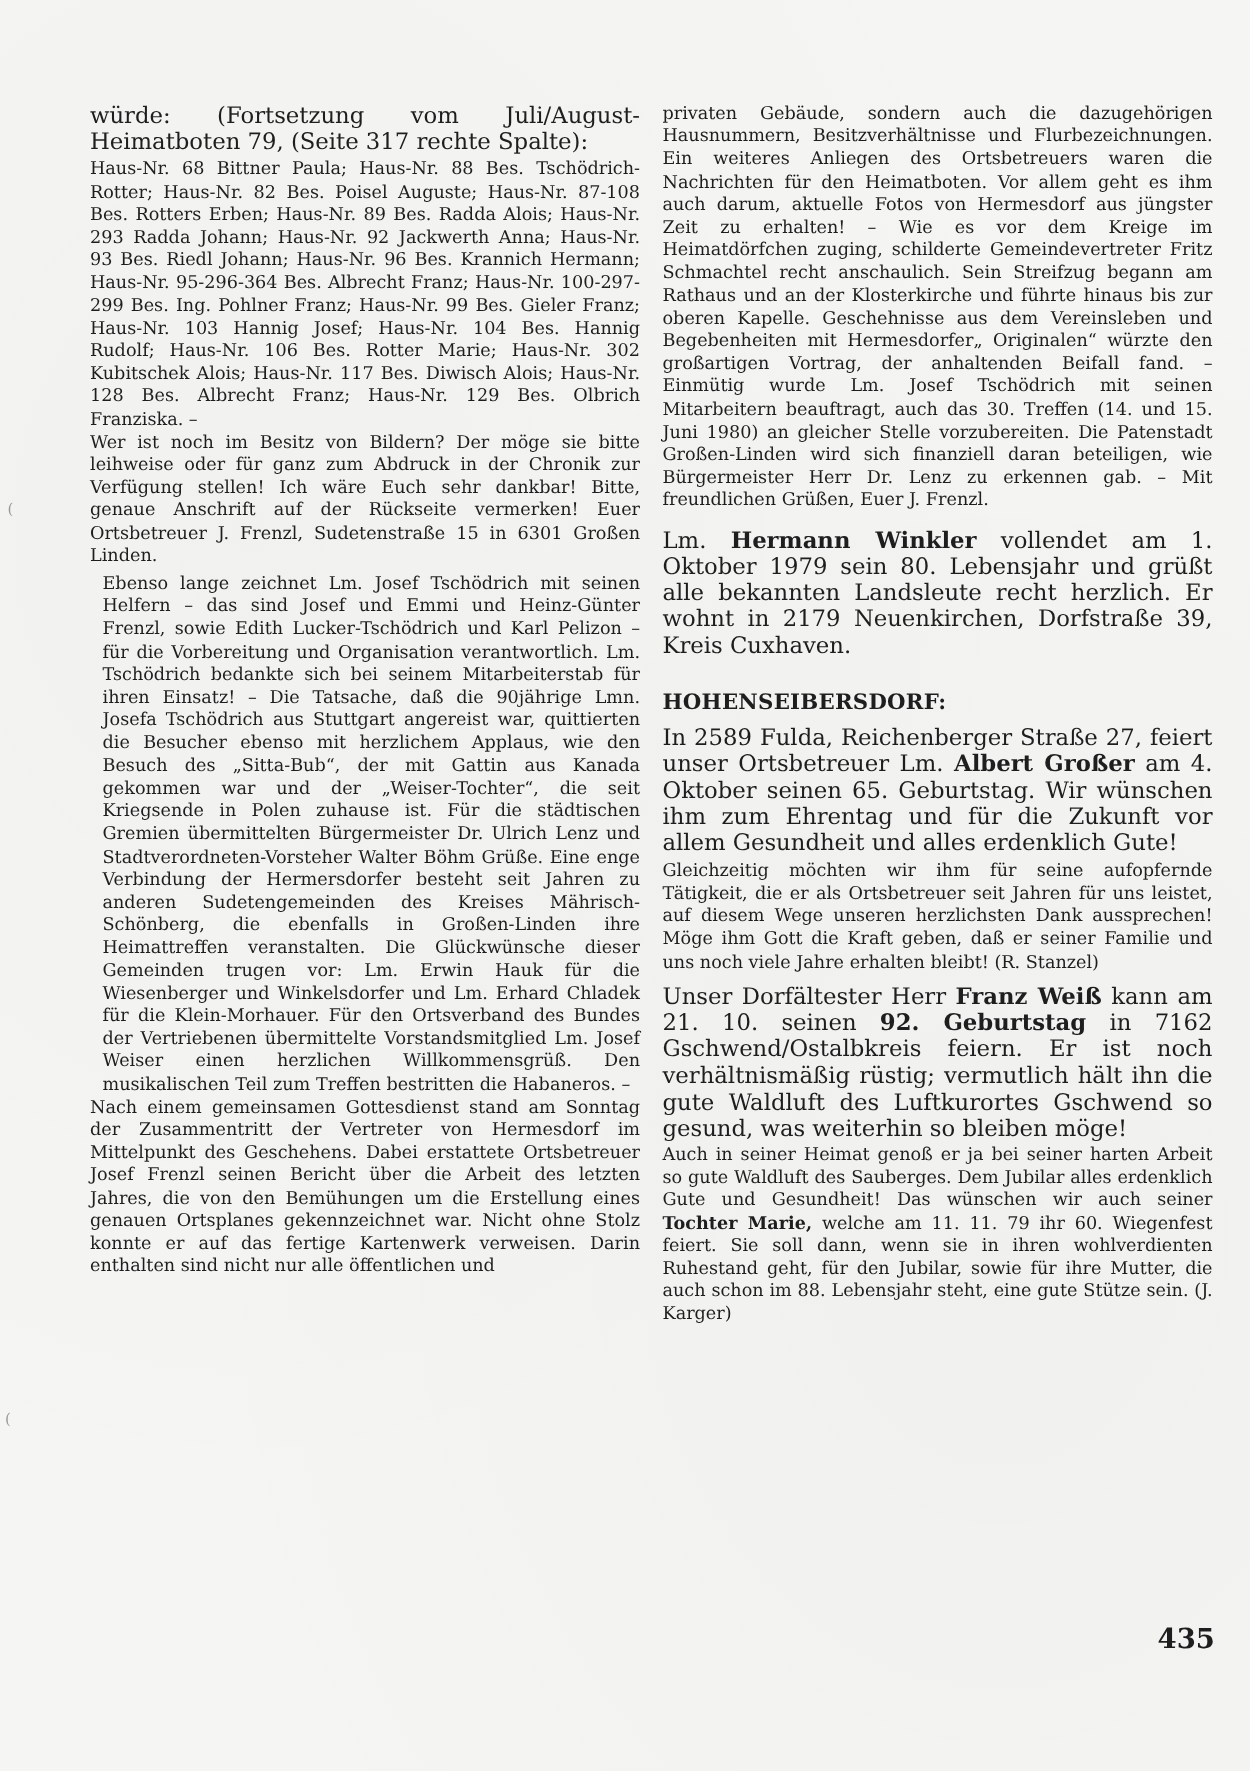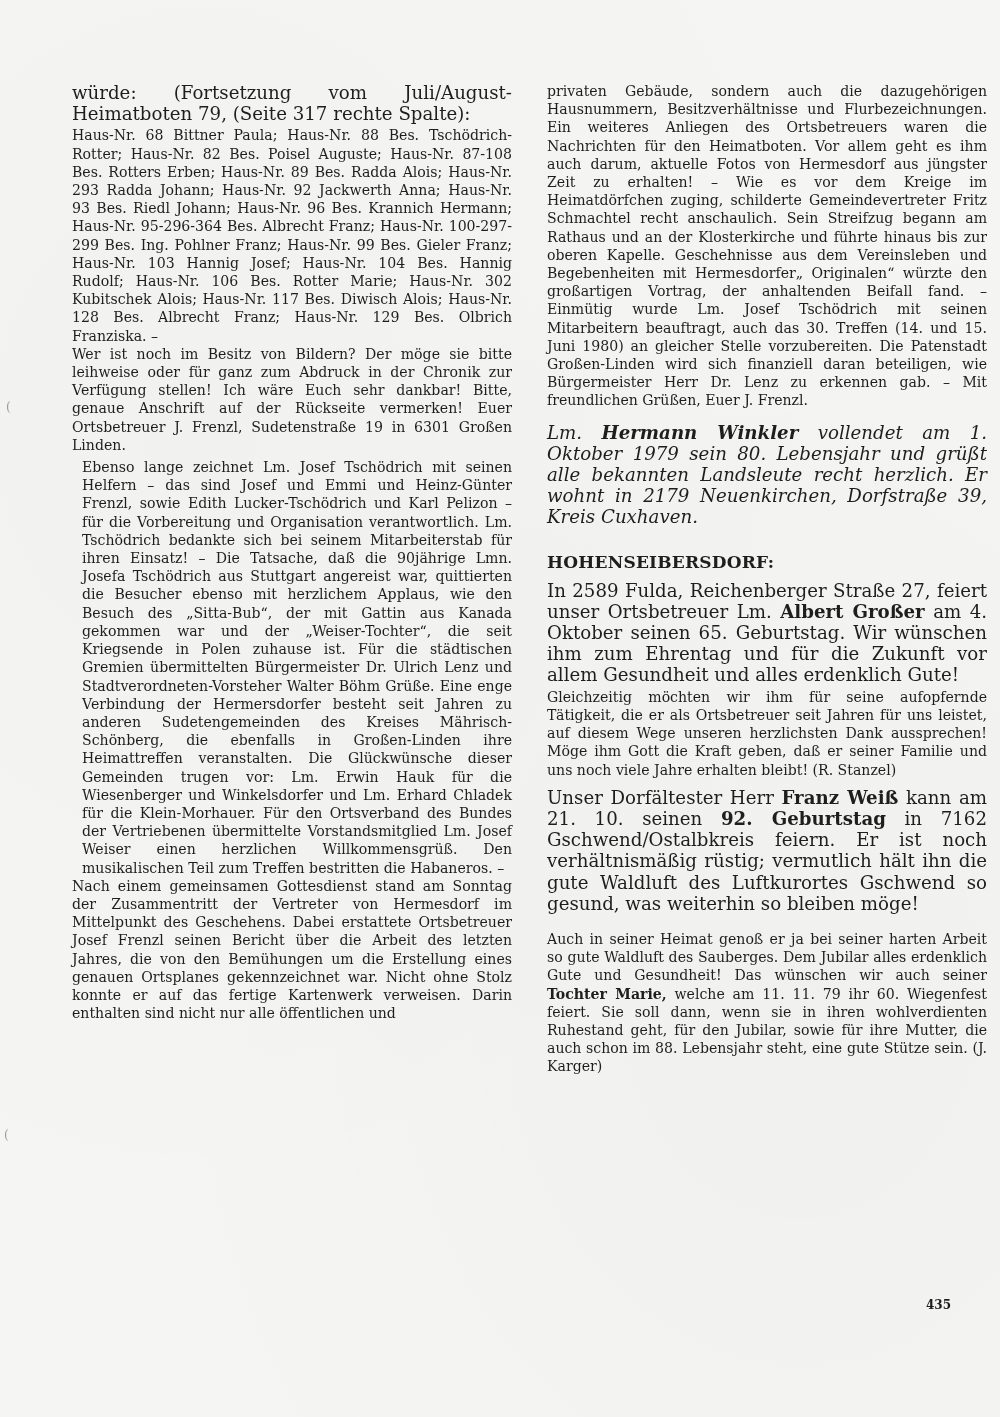--- a/index.html
+++ b/index.html
@@ -22,21 +22,21 @@
       background:
         radial-gradient(ellipse at 20% 30%, rgba(0,0,0,0.015), transparent 60%),
         radial-gradient(ellipse at 80% 70%, rgba(0,0,0,0.02), transparent 60%),
         #f5f5f3;
     }
     .col {
       position: absolute;
       top: 82px;
     }
     .col-left { left: 72px; width: 440px; }
-    .col-right { left: 547px; width: 440px; }
+    .col-right { left: 530px; width: 440px; }
 
     .p {
       margin: 0;
       text-align: justify;
       hyphens: manual;
     }
     .lg {
       font-size: 18.2px;
       line-height: 21.2px;
     }
@@ -57,50 +57,50 @@
     
     #left-intro { margin-top: 0; }
     #left-list { margin-top: 2px; }
     #left-appeal { margin-top: 0; }
     #treffen-lead { margin-top: 26px; }
     #treffen-body { margin-top: 4px; margin-left: 10px; }
     #treffen-body2 { margin-top: 0; }
 
     #right-cont { margin-top: 0; }
     #hf-heading { margin-top: 18px; }
-    #hf-body { margin-top: 12px; font-style: italic; }
+    #hf-body { margin-top: 12px; }
     #hs-heading { margin-top: 24px; }
     #hs-body { margin-top: 8px; }
     #hs-body2 { margin-top: 2px; }
     #weiss-lead { margin-top: 8px; }
-    #weiss-body { margin-top: 16px; }
+    #weiss-body { margin-top: 1px; }
     #weiser-lead { margin-top: 8px; }
 
     .page-number {
       position: absolute;
       left: 926px;
       top: 1298px;
-      font-size: 12px;
+      font-size: 22px;
       font-weight: bold;
     }
     .margin-mark {
       position: absolute;
       color: #9a9a9a;
       font-size: 12px;
     }
   </style>
 </head>
 <body>
 
 <div class="page">
 
   <div class="col col-left">
     <p id="left-intro" class="p lg">würde: (Fortsetzung vom Juli/August-Heimatboten 79, (Seite 317 rechte Spalte):</p>
     <p id="left-list" class="p sm">Haus-Nr. 68 Bittner Paula; Haus-Nr. 88 Bes. Tschödrich-Rotter; Haus-Nr. 82 Bes. Poisel Auguste; Haus-Nr. 87-108 Bes. Rotters Erben; Haus-Nr. 89 Bes. Radda Alois; Haus-Nr. 293 Radda Johann; Haus-Nr. 92 Jackwerth Anna; Haus-Nr. 93 Bes. Riedl Johann; Haus-Nr. 96 Bes. Krannich Hermann; Haus-Nr. 95-296-364 Bes. Albrecht Franz; Haus-Nr. 100-297-299 Bes. Ing. Pohlner Franz; Haus-Nr. 99 Bes. Gieler Franz; Haus-Nr. 103 Hannig Josef; Haus-Nr. 104 Bes. Hannig Rudolf; Haus-Nr. 106 Bes. Rotter Marie; Haus-Nr. 302 Kubitschek Alois; Haus-Nr. 117 Bes. Diwisch Alois; Haus-Nr. 128 Bes. Albrecht Franz; Haus-Nr. 129 Bes. Olbrich Franziska. –</p>
-    <p id="left-appeal" class="p sm">Wer ist noch im Besitz von Bildern? Der möge sie bitte leihweise oder für ganz zum Abdruck in der Chronik zur Verfügung stellen! Ich wäre Euch sehr dankbar! Bitte, genaue Anschrift auf der Rückseite vermerken! Euer Ortsbetreuer J. Frenzl, Sudetenstraße 19 in 6301 Großen Linden.</p>
+    <p id="left-appeal" class="p sm">Wer ist noch im Besitz von Bildern? Der möge sie bitte leihweise oder für ganz zum Abdruck in der Chronik zur Verfügung stellen! Ich wäre Euch sehr dankbar! Bitte, genaue Anschrift auf der Rückseite vermerken! Euer Ortsbetreuer J. Frenzl, Sudetenstraße 15 in 6301 Großen Linden.</p>
 
     <p id="treffen-body" class="p sm">Ebenso lange zeichnet Lm. Josef Tschödrich mit seinen Helfern – das sind Josef und Emmi und Heinz-Günter Frenzl, sowie Edith Lucker-Tschödrich und Karl Pelizon – für die Vorbereitung und Organisation verantwortlich. Lm. Tschödrich bedankte sich bei seinem Mitarbeiterstab für ihren Einsatz! – Die Tatsache, daß die 90jährige Lmn. Josefa Tschödrich aus Stuttgart angereist war, quittierten die Besucher ebenso mit herzlichem Applaus, wie den Besuch des „Sitta-Bub“, der mit Gattin aus Kanada gekommen war und der „Weiser-Tochter“, die seit Kriegsende in Polen zuhause ist. Für die städtischen Gremien übermittelten Bürgermeister Dr. Ulrich Lenz und Stadtverordneten-Vorsteher Walter Böhm Grüße. Eine enge Verbindung der Hermersdorfer besteht seit Jahren zu anderen Sudetengemeinden des Kreises Mährisch-Schönberg, die ebenfalls in Großen-Linden ihre Heimattreffen veranstalten. Die Glückwünsche dieser Gemeinden trugen vor: Lm. Erwin Hauk für die Wiesenberger und Winkelsdorfer und Lm. Erhard Chladek für die Klein-Morhauer. Für den Ortsverband des Bundes der Vertriebenen übermittelte Vorstandsmitglied Lm. Josef Weiser einen herzlichen Willkommensgrüß. Den musikalischen Teil zum Treffen bestritten die Habaneros. –</p>
     <p id="treffen-body2" class="p sm">Nach einem gemeinsamen Gottesdienst stand am Sonntag der Zusammentritt der Vertreter von Hermesdorf im Mittelpunkt des Geschehens. Dabei erstattete Ortsbetreuer Josef Frenzl seinen Bericht über die Arbeit des letzten Jahres, die von den Bemühungen um die Erstellung eines genauen Ortsplanes gekennzeichnet war. Nicht ohne Stolz konnte er auf das fertige Kartenwerk verweisen. Darin enthalten sind nicht nur alle öffentlichen und</p>
   </div>
 
   <div class="col col-right">
     <p id="right-cont" class="p sm">privaten Gebäude, sondern auch die dazugehörigen Hausnummern, Besitzverhältnisse und Flurbezeichnungen. Ein weiteres Anliegen des Ortsbetreuers waren die Nachrichten für den Heimatboten. Vor allem geht es ihm auch darum, aktuelle Fotos von Hermesdorf aus jüngster Zeit zu erhalten! – Wie es vor dem Kreige im Heimatdörfchen zuging, schilderte Gemeindevertreter Fritz Schmachtel recht anschaulich. Sein Streifzug begann am Rathaus und an der Klosterkirche und führte hinaus bis zur oberen Kapelle. Geschehnisse aus dem Vereinsleben und Begebenheiten mit Hermesdorfer„ Originalen“ würzte den großartigen Vortrag, der anhaltenden Beifall fand. – Einmütig wurde Lm. Josef Tschödrich mit seinen Mitarbeitern beauftragt, auch das 30. Treffen (14. und 15. Juni 1980) an gleicher Stelle vorzubereiten. Die Patenstadt Großen-Linden wird sich finanziell daran beteiligen, wie Bürgermeister Herr Dr. Lenz zu erkennen gab. – Mit freundlichen Grüßen, Euer J. Frenzl.</p>
 
     <p id="hf-body" class="p lg"><span>Lm. </span><span class="b">Hermann Winkler</span><span> vollendet am 1. Oktober 1979 sein 80. Lebensjahr und grüßt alle bekannten Landsleute recht herzlich. Er wohnt in 2179 Neuenkirchen, Dorfstraße 39, Kreis Cuxhaven.</span></p>
 

